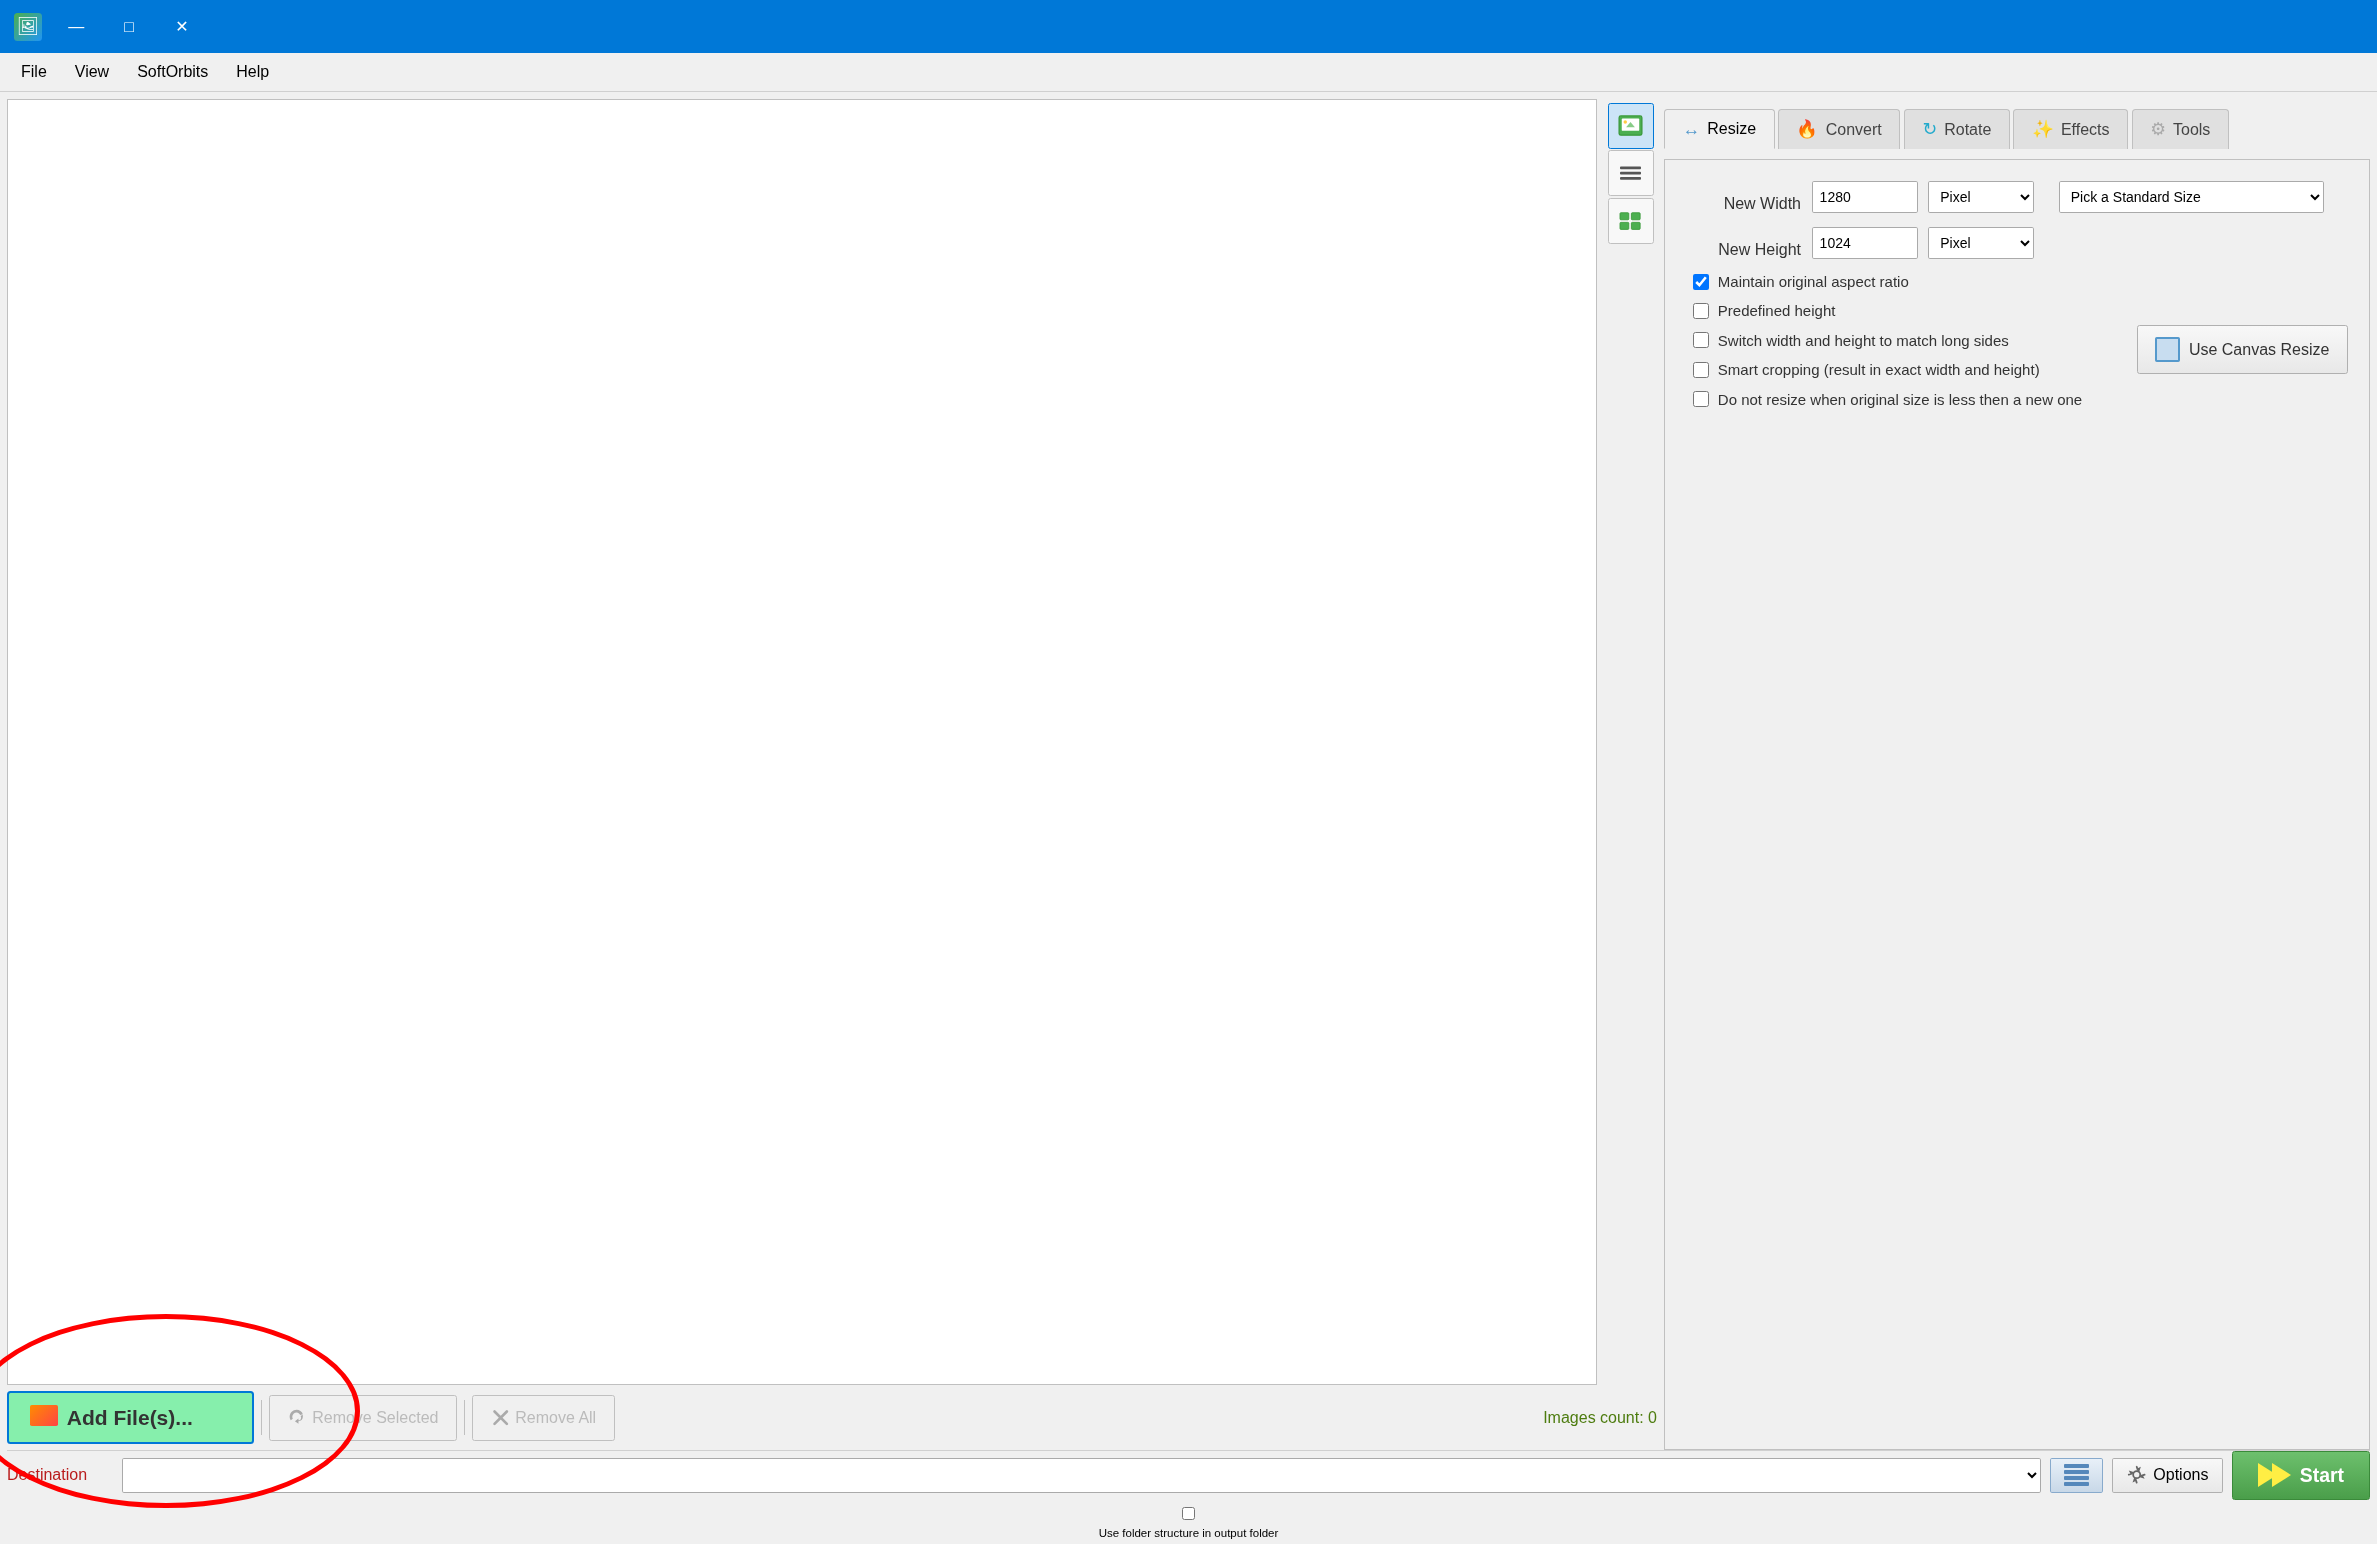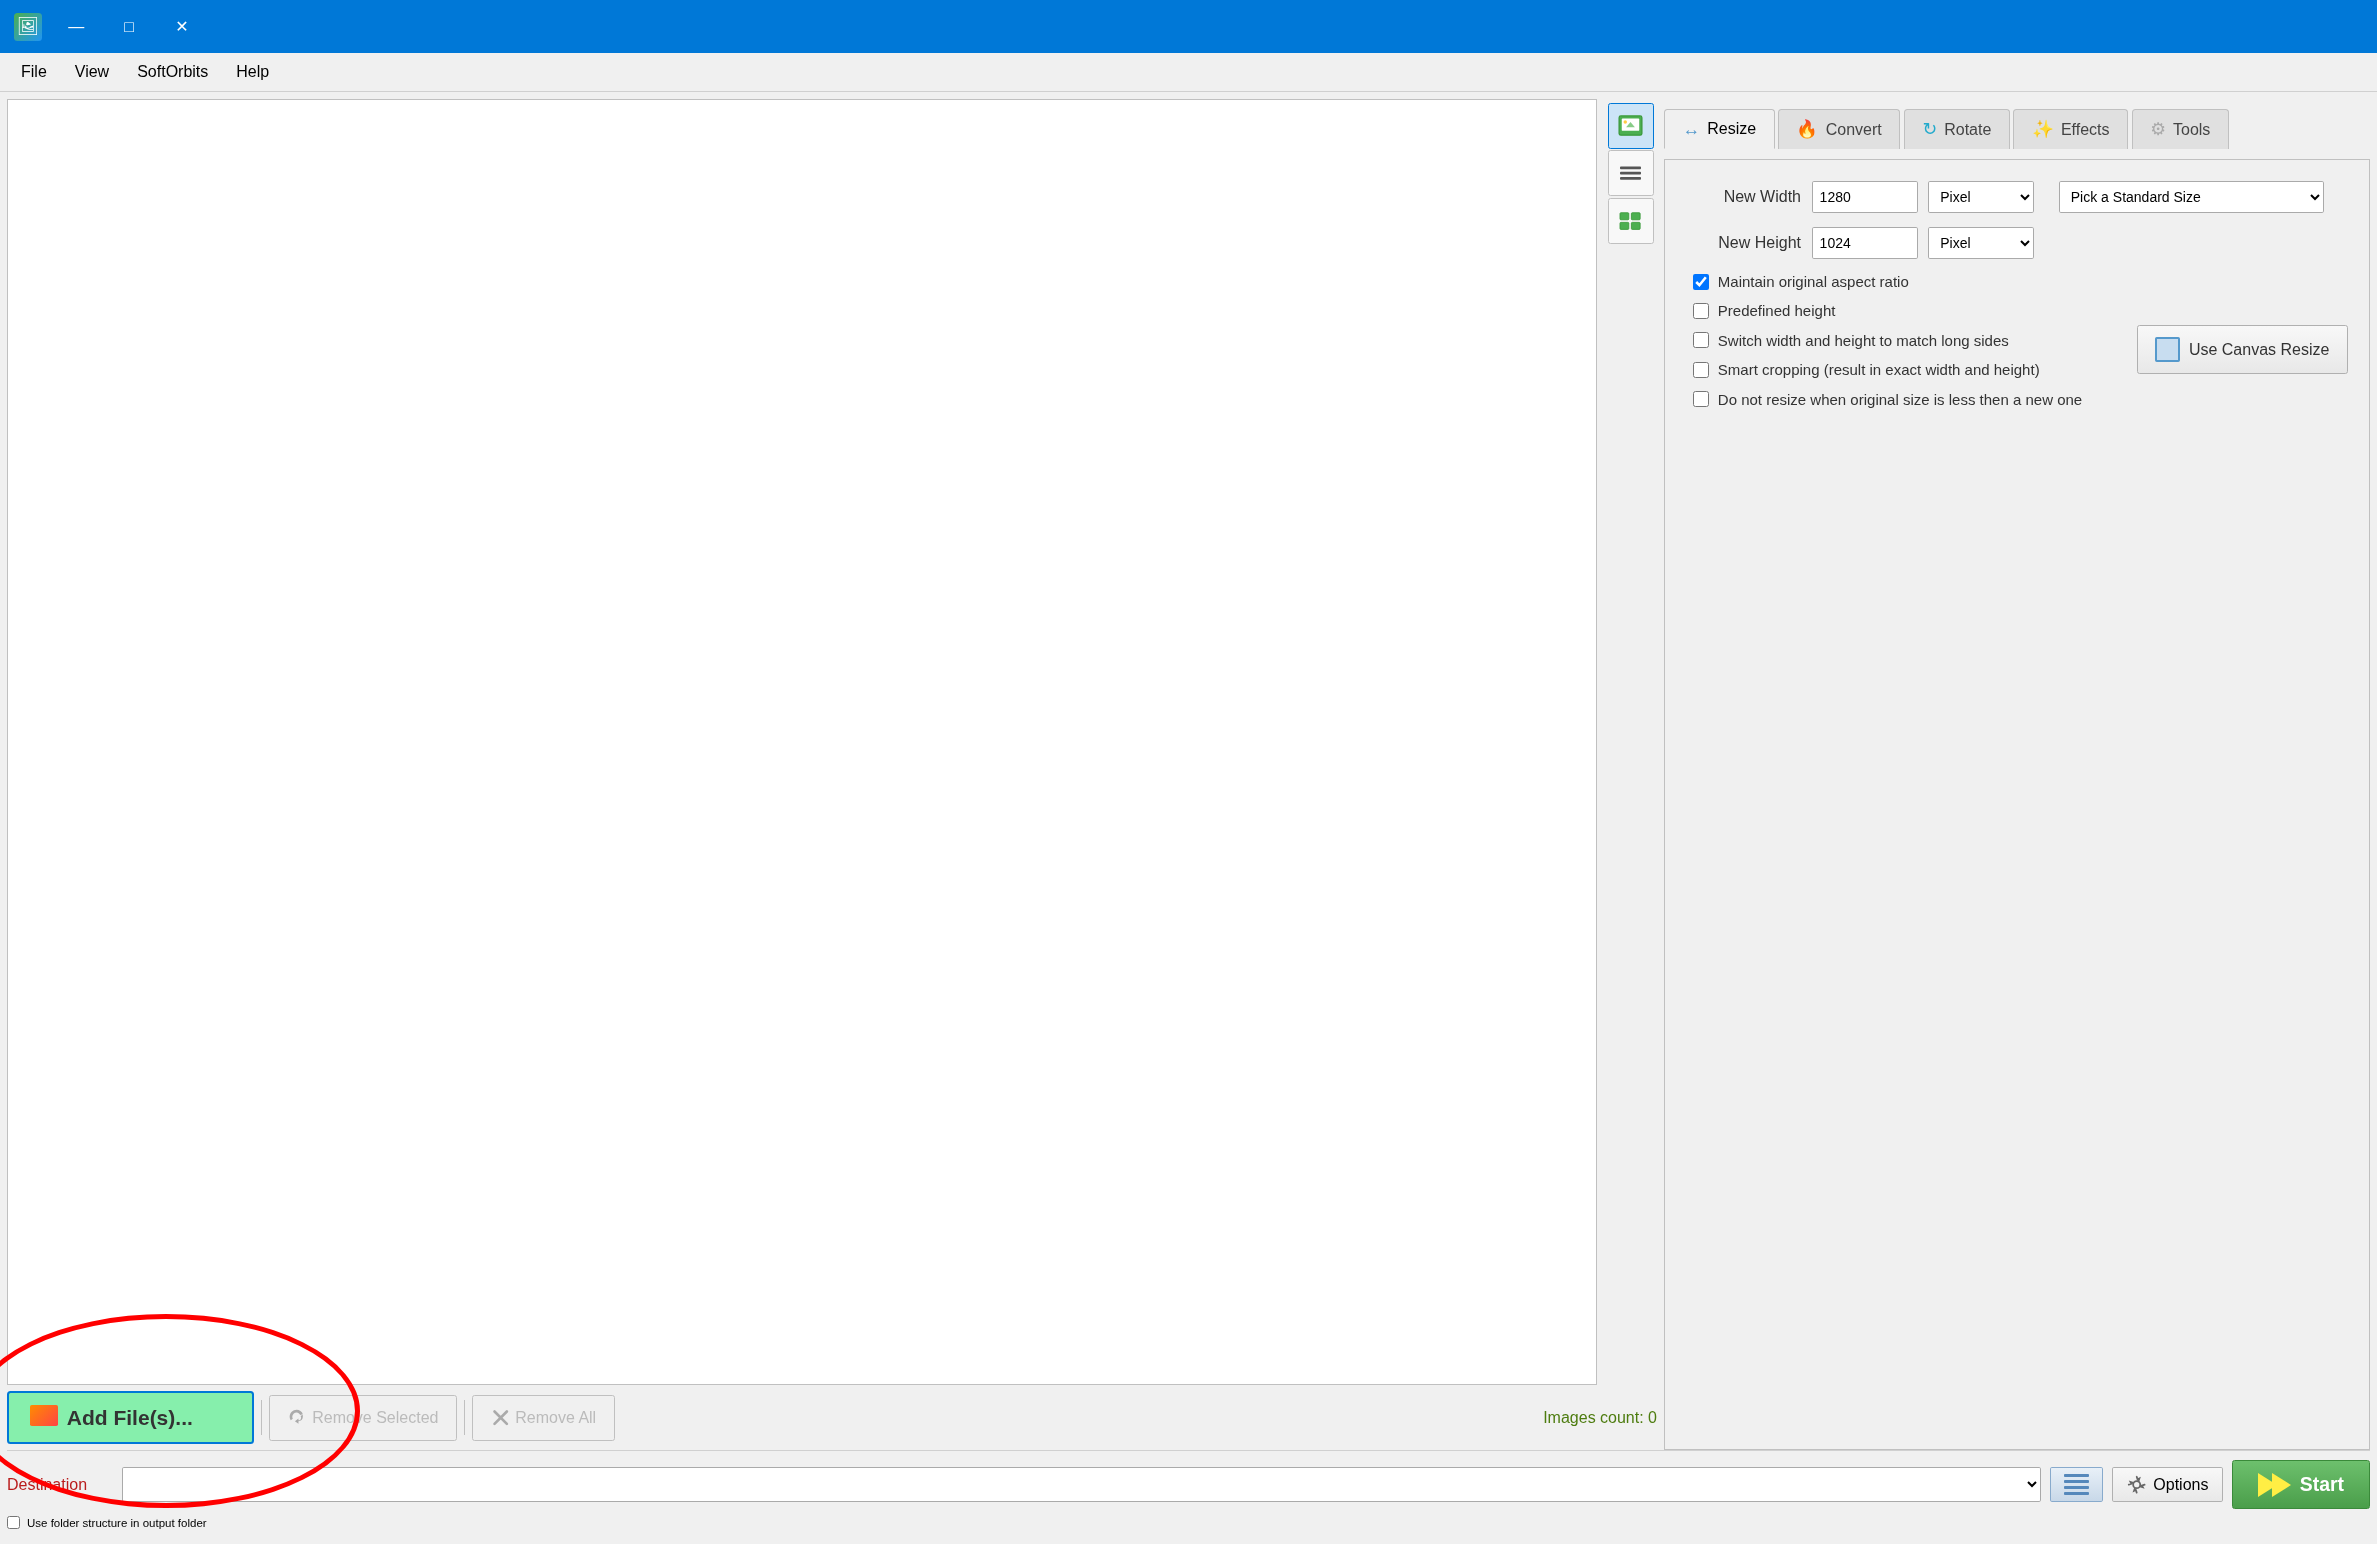--- a/index.html
+++ b/index.html
@@ -223,21 +223,21 @@
     
     .settings-content {
       background: #f0f0f0;
       border: 0.9px solid #c0c0c0;
       padding: 21px;
       flex: 1;
     }
 
     .form-row {
       display: flex;
-      align-items: center;
+      align-items: flex-end;
       margin-bottom: 14px;
       gap: 10.6px;
     }
     .form-label {
       width: 115px;
       font-size: 16px;
       color: #333;
       text-align: right;
     }
 
@@ -366,20 +366,21 @@
       font-weight: 600;
       color: white;
       border-radius: 2.6px;
       margin-left: auto;
     }
 
     .folder-structure-row {
       display: flex;
       align-items: center;
       gap: 7px;
+      flex-direction: column;
     }
 
     
     .icon-img {
       width: 28px;
       height: 21px;
       background: linear-gradient(135deg, #ff8c00, #ff4444);
       border-radius: 1.8px;
       display: inline-block;
     }

